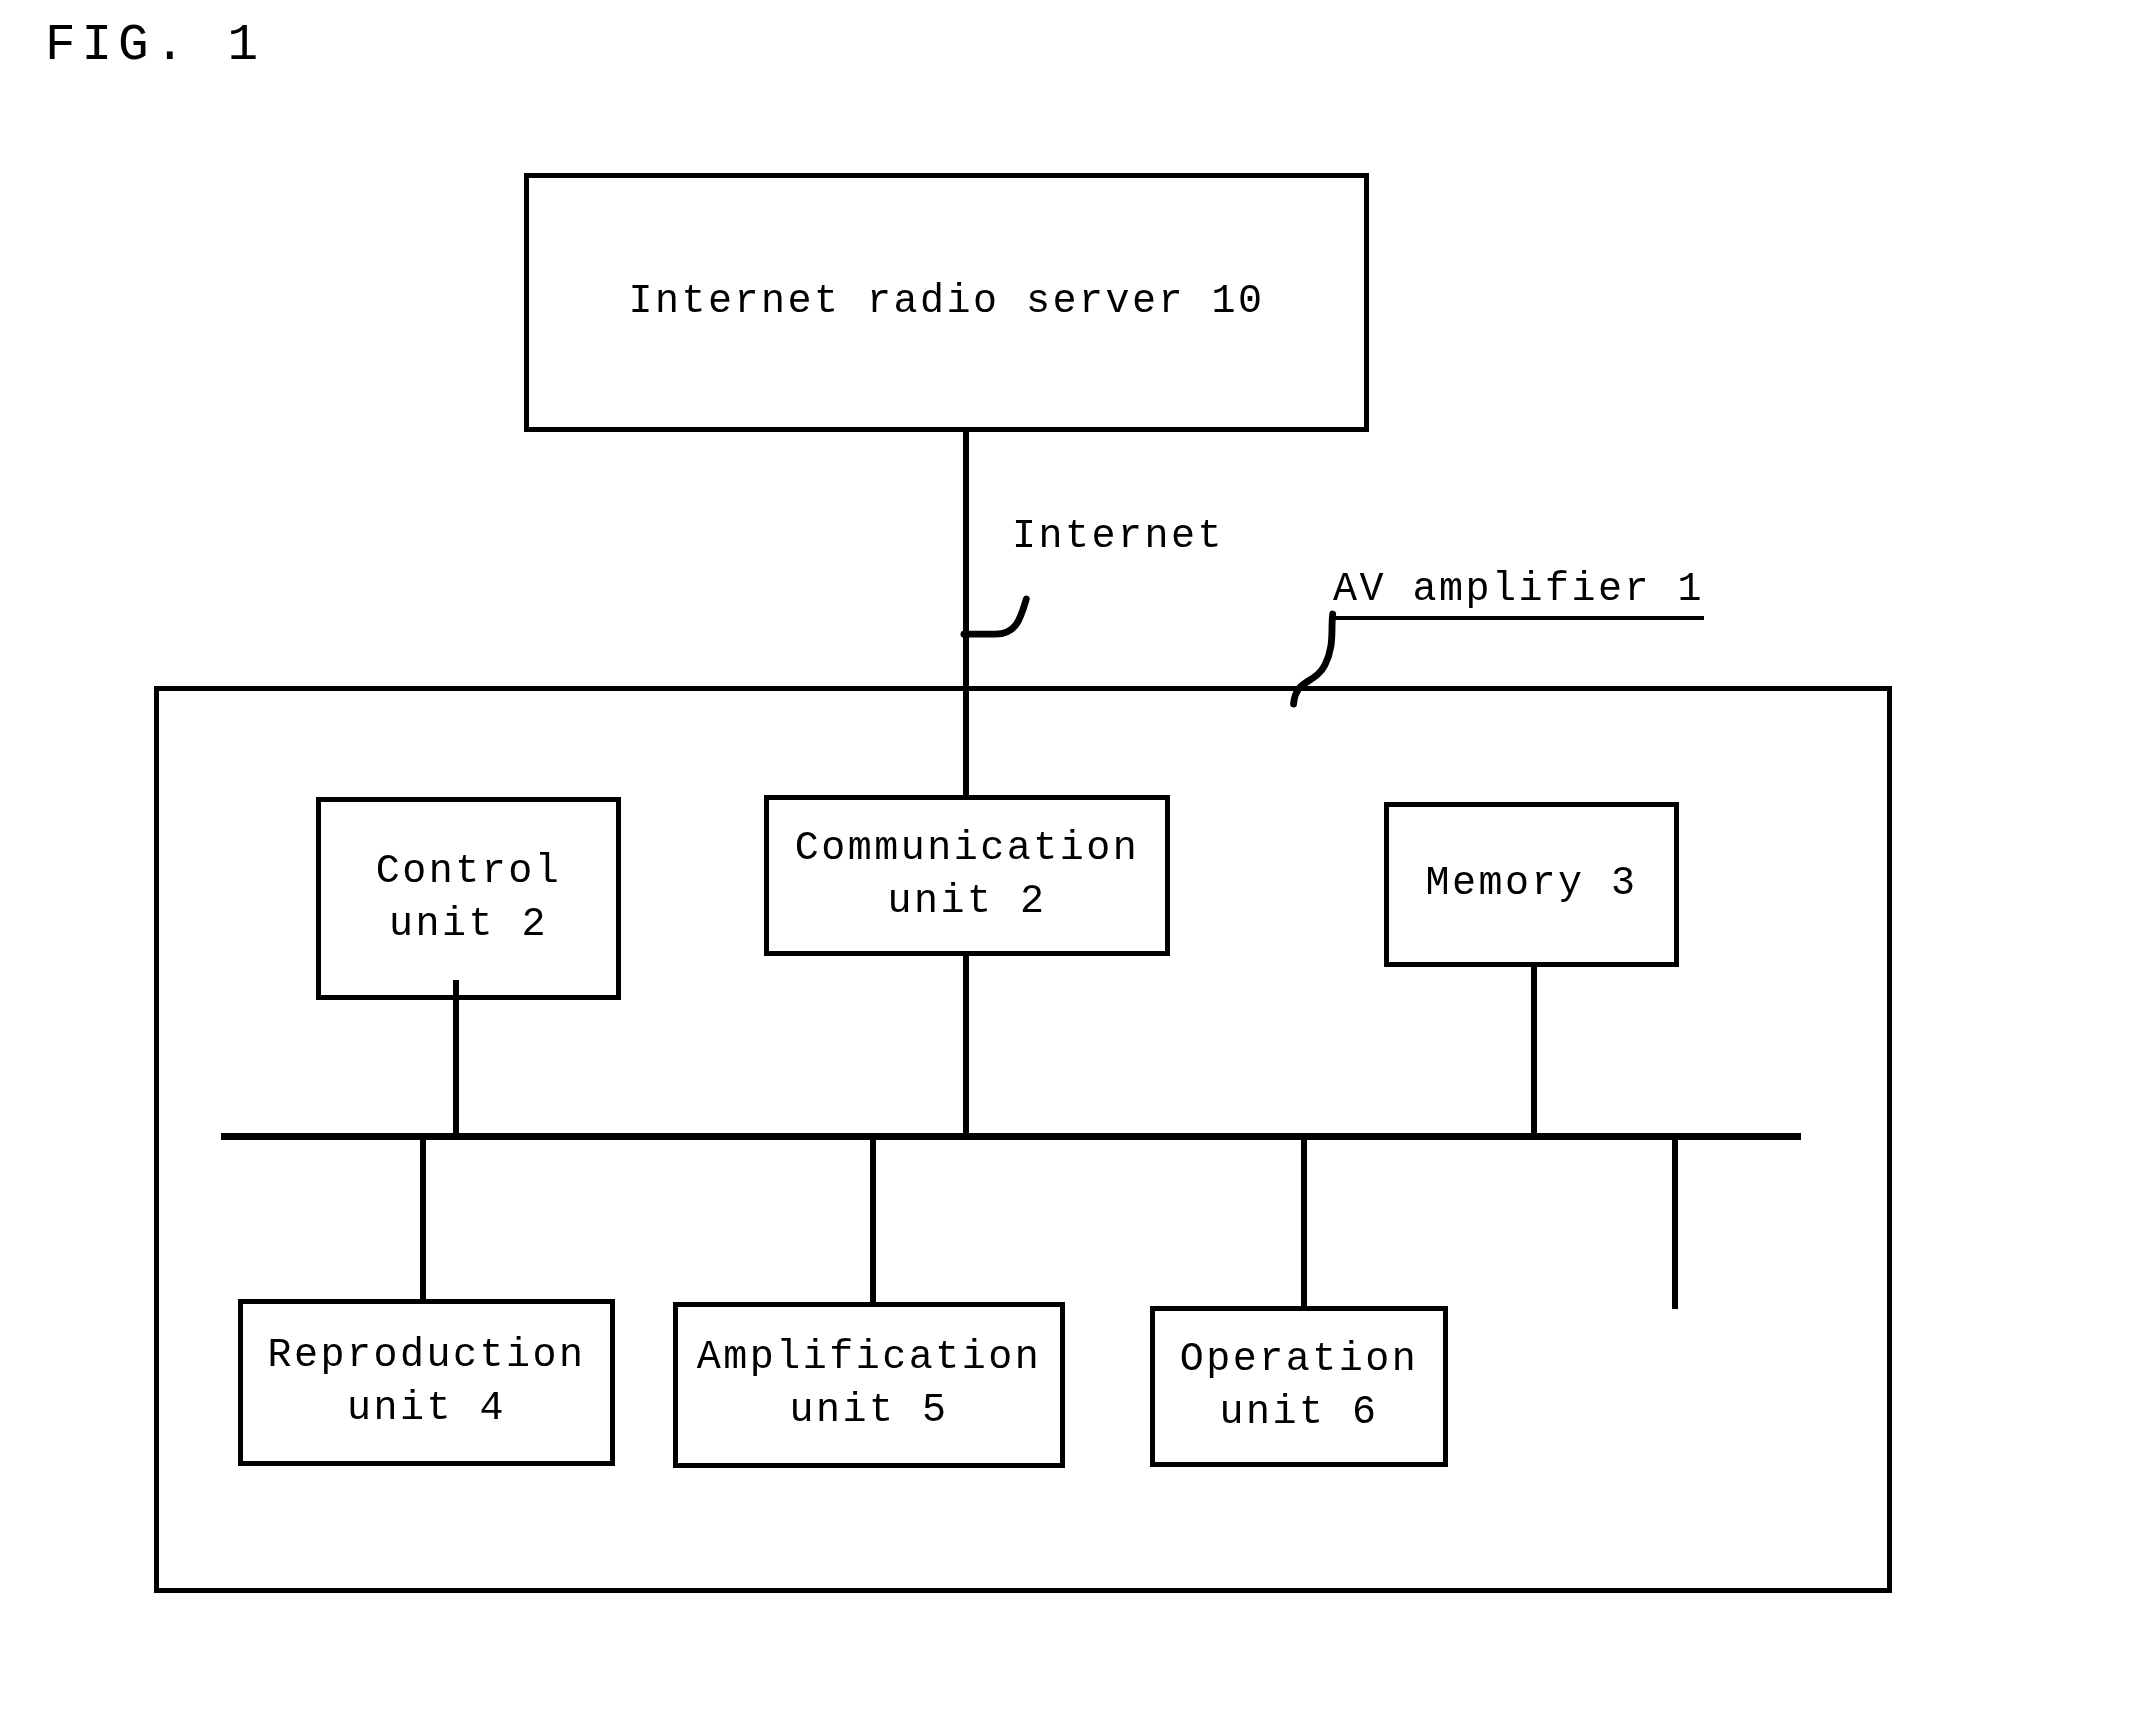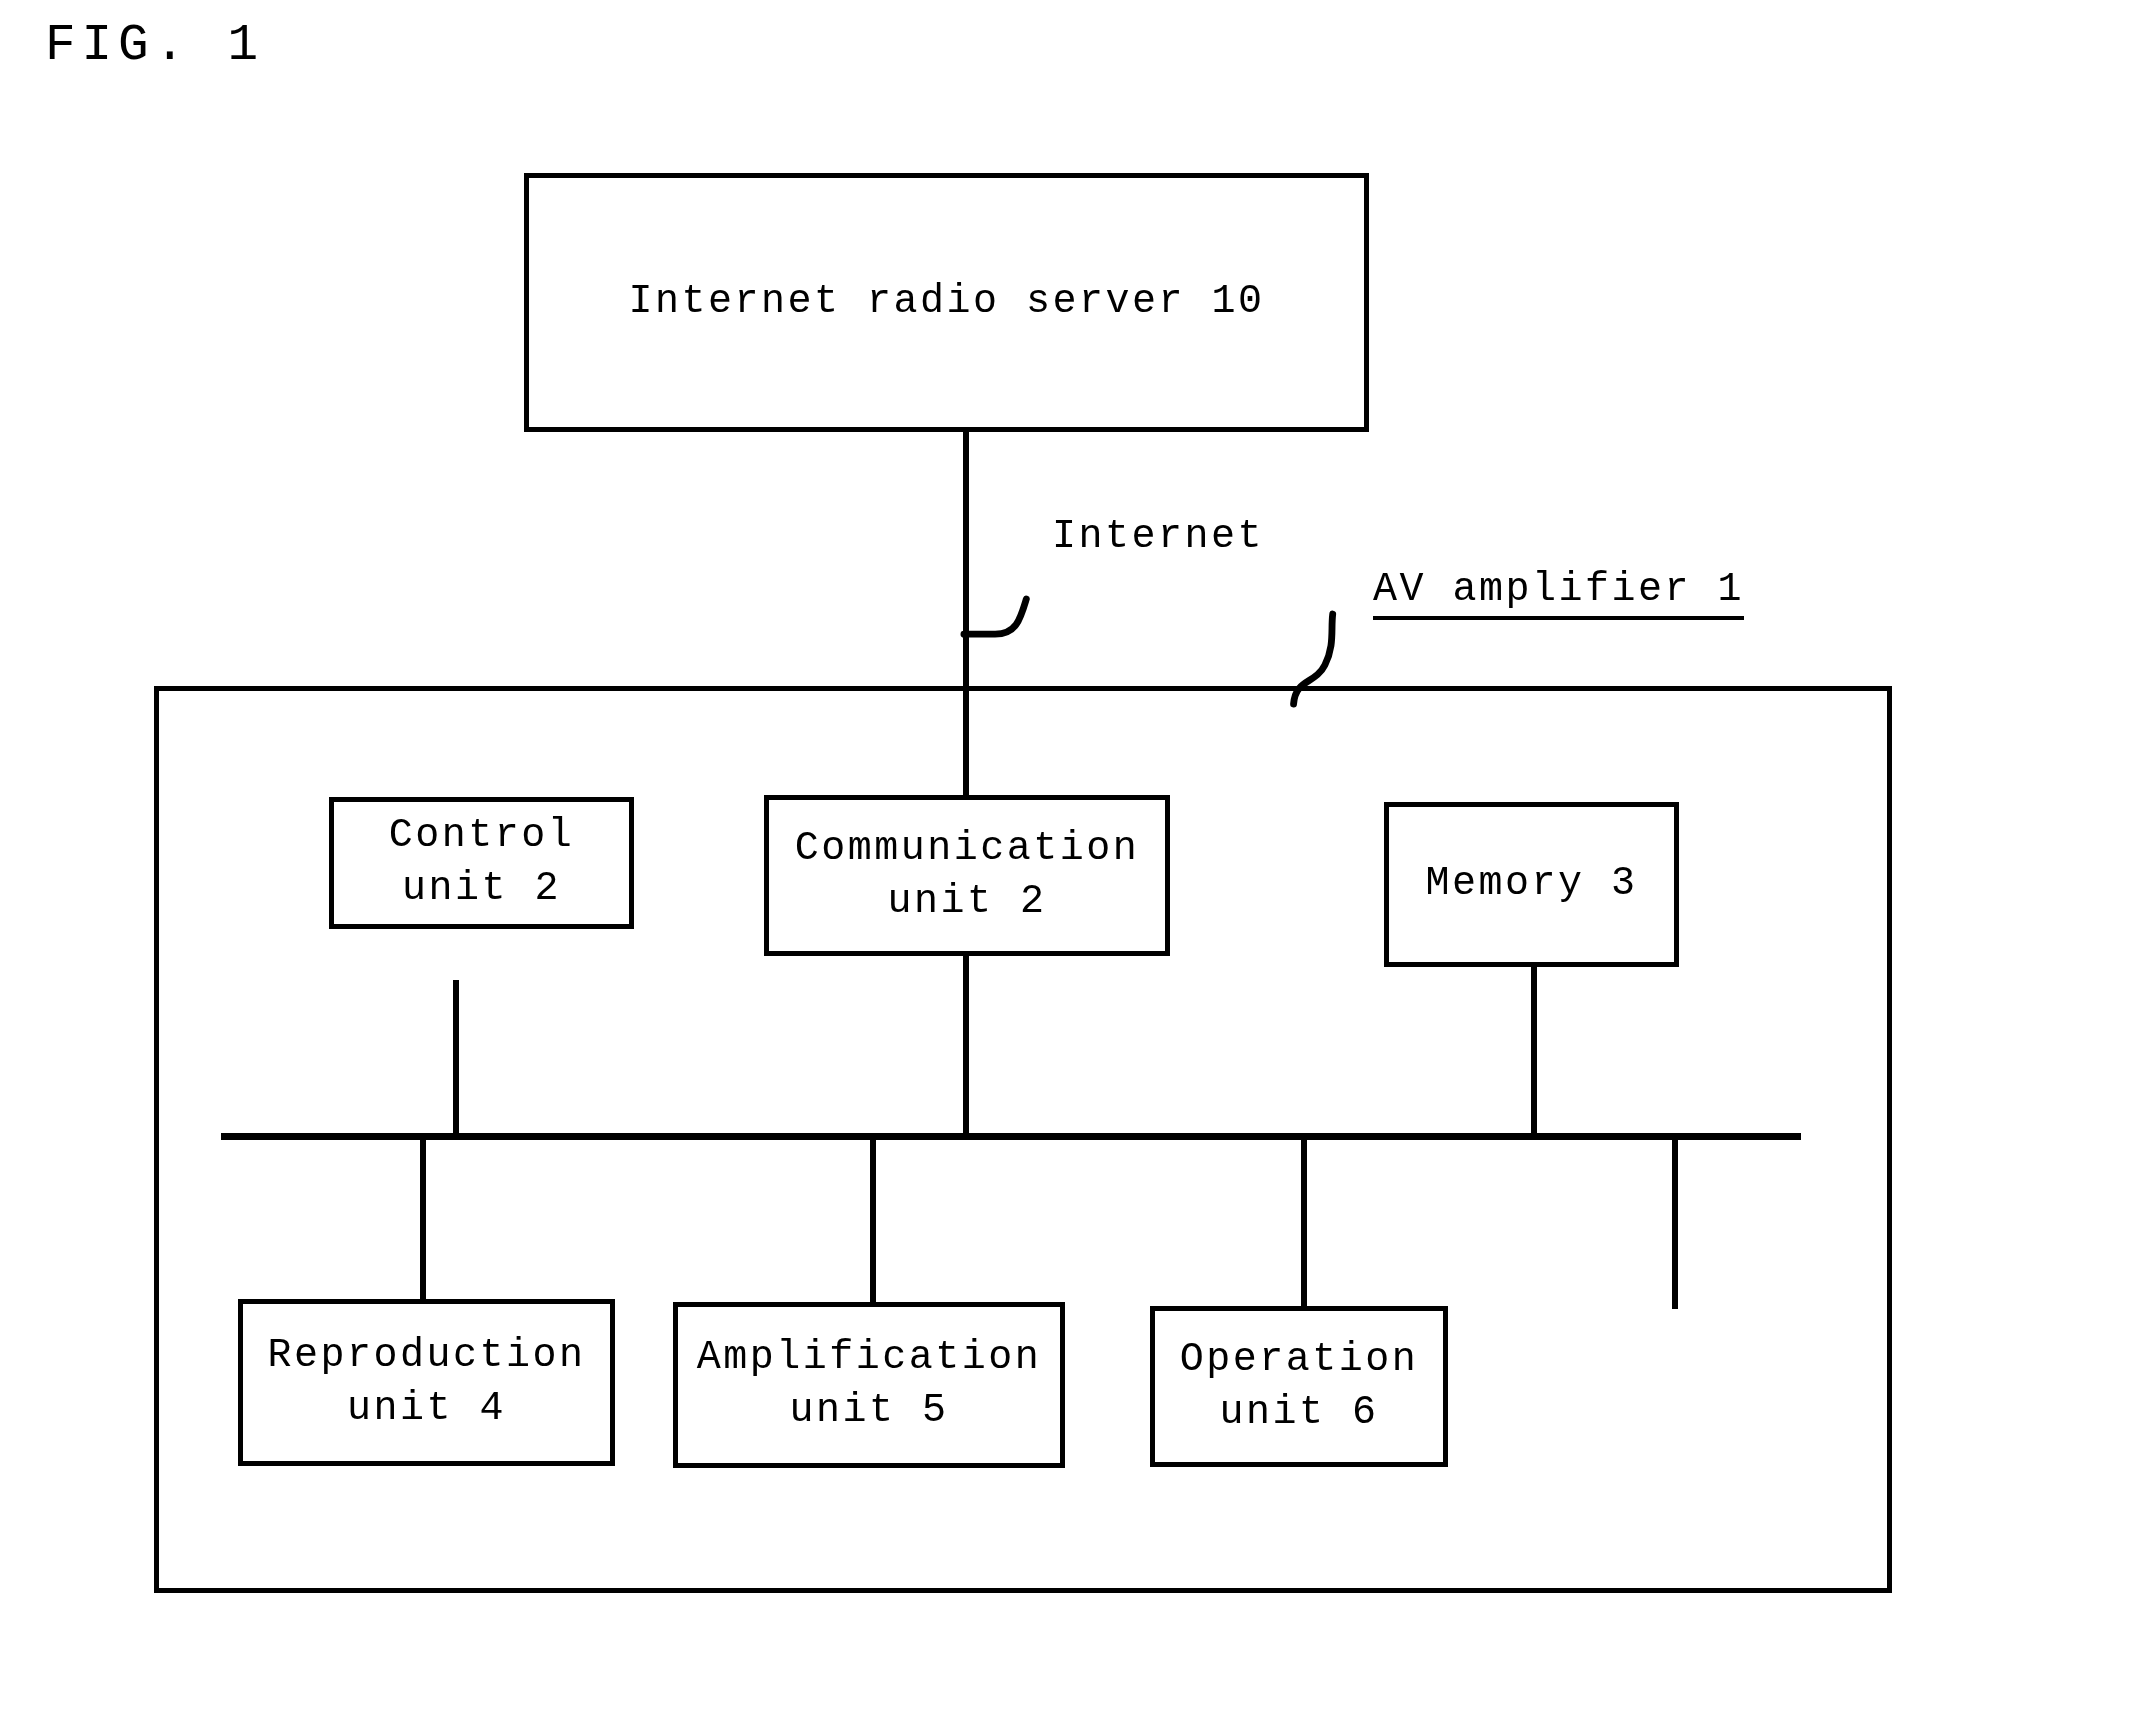--- a/index.html
+++ b/index.html
@@ -70,21 +70,20 @@
     height: 6.9px;
   }
 
   
   .annot {
     position: absolute;
     font-size: 40px;
     letter-spacing: 2.5px;
     line-height: 1;
     white-space: pre;
-    margin-left: 40px;
   }
   .annot.underlined {
     border-bottom: 4.9px solid #000000;
     padding-bottom: 5.9px;
   }
 
   
   .leader-svg {
     position: absolute;
     overflow: visible;
@@ -117,21 +116,21 @@
   <div class="annot" style="left:1012px; top:517px;">Internet</div>
 
   <div class="enclosure" style="left:154px; top:686px; width:1738px; height:907px;"></div>
 
   <svg class="leader-svg" style="left:1274px; top:608px; width:137px; height:108px;" viewBox="0 0 140 110">
     <path d="M 20 98 C 22 72 42 78 52 58 C 62 38 58 22 60 6"></path>
   </svg>
 
   <div class="annot underlined" style="left:1333px; top:570px;">AV amplifier 1</div>
 
-  <div class="box" style="left:329px; top:797px; width:305px; height:132px;font-family:Liberation Mono, monospace;">
+  <div class="box" style="left:316px; top:797px; width:305px; height:203px;font-family:Liberation Mono, monospace;">
     <span class="box-label">Control
 unit 2</span>
   </div>
 
   <div class="box" style="left:764px; top:795px; width:406px; height:161px;">
     <span class="box-label">Communication
 unit 2</span>
   </div>
 
   <div class="box" style="left:1384px; top:802px; width:295px; height:165px;">

